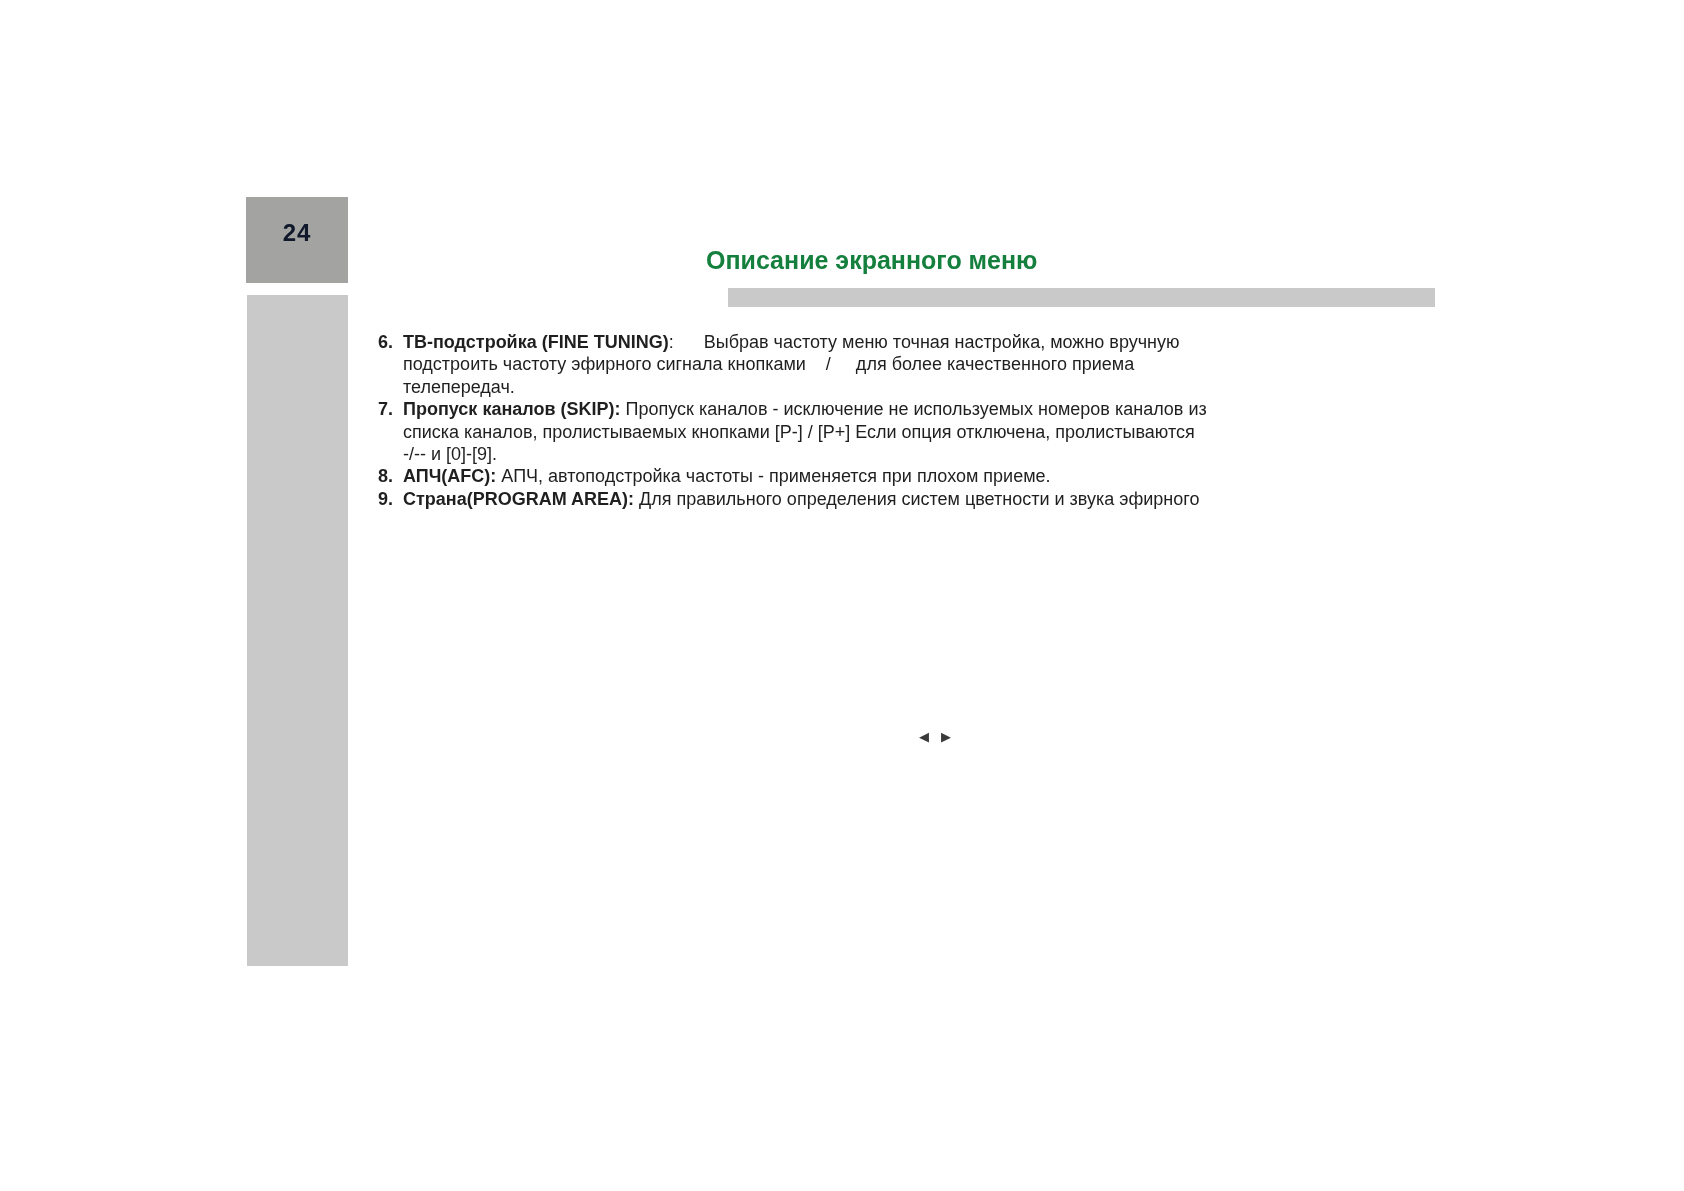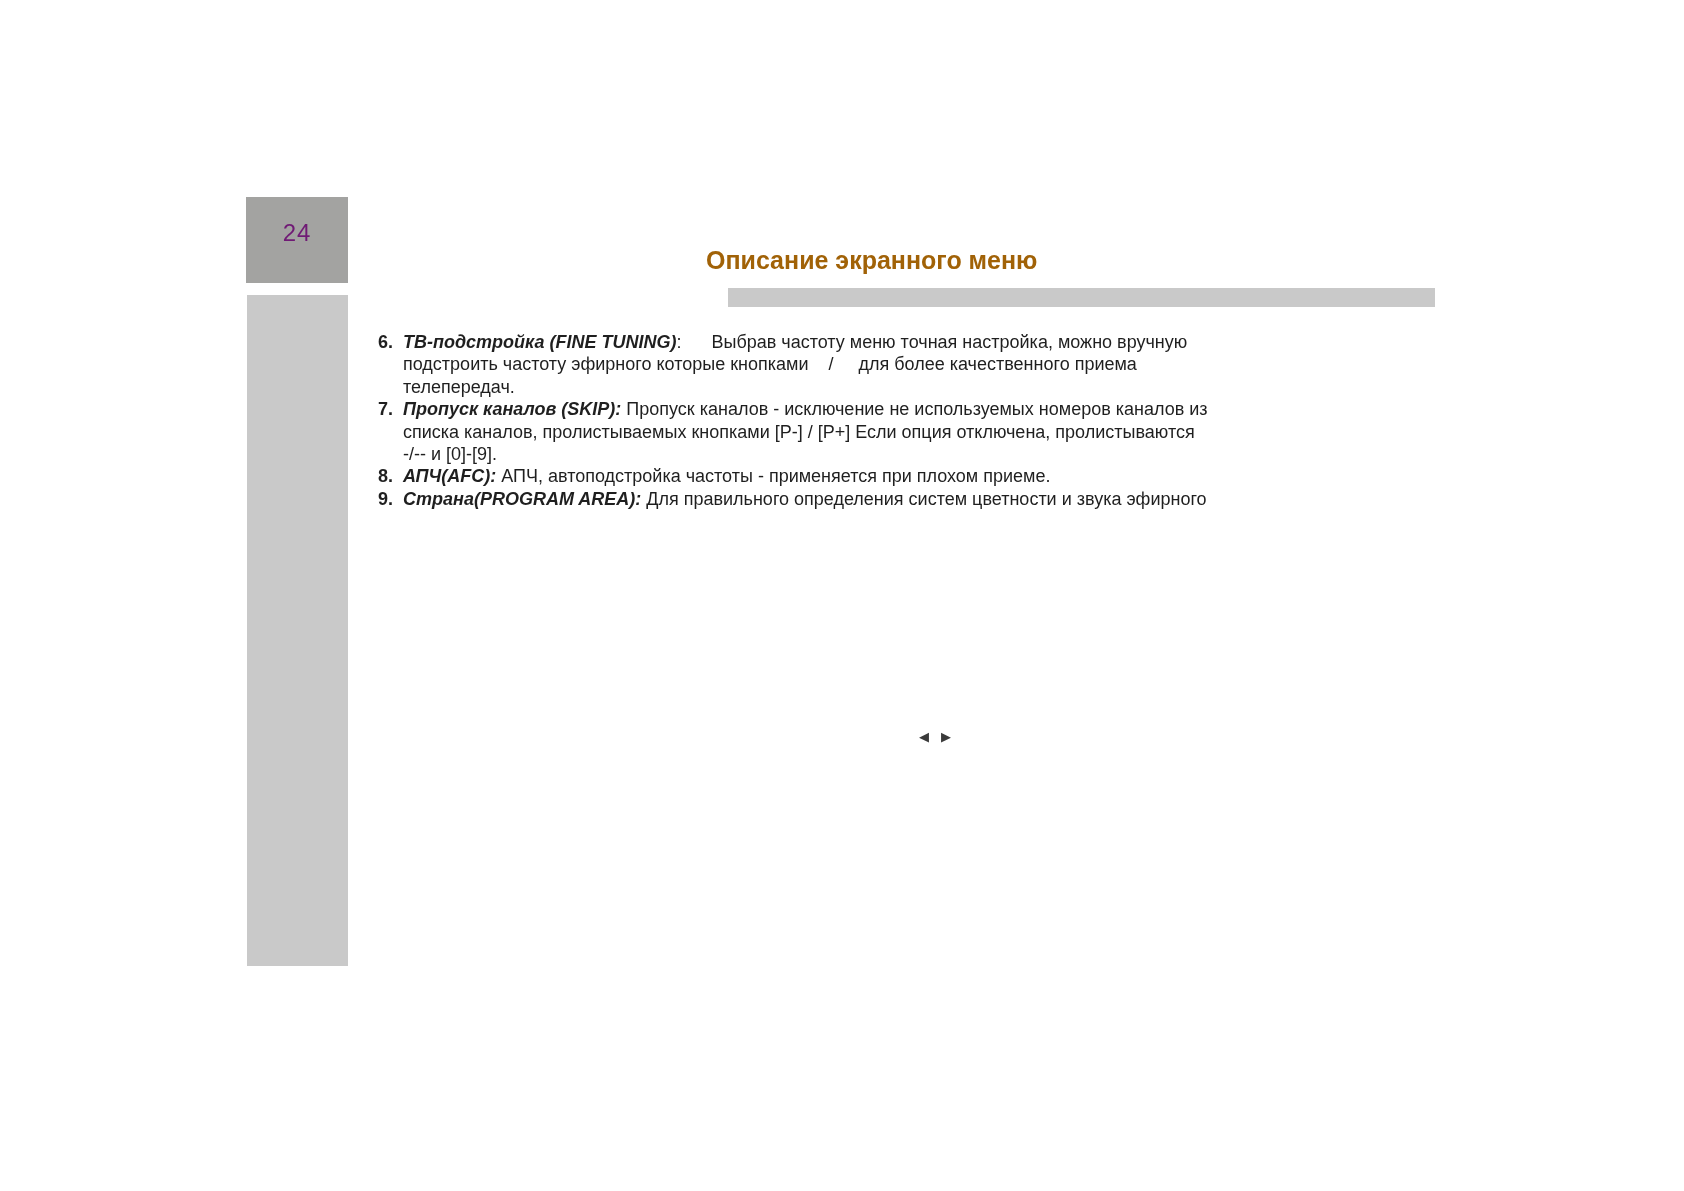--- a/index.html
+++ b/index.html
@@ -12,51 +12,51 @@
     overflow: hidden;
   }
   .page-number-box {
     position: absolute; left: 246px; top: 197px;
     width: 102px; height: 86px;
     background: #a3a3a1;
     display: flex; align-items: center; justify-content: center;
     padding-bottom: 14px;
   }
   .page-number {
-    font-size: 24px; font-weight: normal; color: #701a75;
+    font-size: 24px; font-weight: bold; color: #0f172a;
     letter-spacing: 1px;
   }
   .sidebar-strip {
     position: absolute; left: 247px; top: 295px;
     width: 101px; height: 671px;
     background: #c9c9c9;
   }
   .page-title {
     position: absolute; left: 706px; top: 246px;
-    font-size: 25px; font-weight: bold; color: #a16207;
+    font-size: 25px; font-weight: bold; color: #15803d;
     white-space: pre;
   }
   .title-underline-bar {
     position: absolute; left: 728px; top: 288px;
     width: 707px; height: 19px;
     background: #c9c9c9;
   }
   .menu-description-list {
     position: absolute; left: 378px; top: 331px;
     width: 900px;
     font-size: 18px; line-height: 22.4px;
     color: #1f1f1f;
   }
   .list-item { position: relative; padding-left: 25px; }
   .list-item-number {
     position: absolute; left: 0; top: 0;
     font-weight: bold;
   }
   .line { white-space: pre; }
-  .term { font-weight: bold; font-style: italic; }
+  .term { font-weight: bold; }
   .page-nav-arrows {
     position: absolute; left: 919px; top: 730px;
     display: flex; gap: 12px;
     font-size: 13px; color: #3a3a3a; line-height: 14px;
   }
 </style>
 </head>
 <body>
 
 <div class="page-number-box">
@@ -67,21 +67,21 @@
 
 <div class="page-title">Описание экранного меню</div>
 
 <div class="title-underline-bar"></div>
 
 <div class="menu-description-list">
 
   <div class="list-item">
     <span class="list-item-number">6.</span>
     <div class="line"><span class="term">ТВ-подстройка (FINE TUNING)</span><span class="rest">:      Выбрав частоту меню точная настройка, можно вручную</span></div>
-    <div class="line">подстроить частоту эфирного которые кнопками    /     для более качественного приема</div>
+    <div class="line">подстроить частоту эфирного сигнала кнопками    /     для более качественного приема</div>
     <div class="line">телепередач.</div>
   </div>
 
   <div class="list-item">
     <span class="list-item-number">7.</span>
     <div class="line"><span class="term">Пропуск каналов (SKIP):</span><span class="rest"> Пропуск каналов - исключение не используемых номеров каналов из</span></div>
     <div class="line">списка каналов, пролистываемых кнопками [P-] / [P+] Если опция отключена, пролистываются</div>
     <div class="line">-/-- и [0]-[9].</div>
   </div>
 

